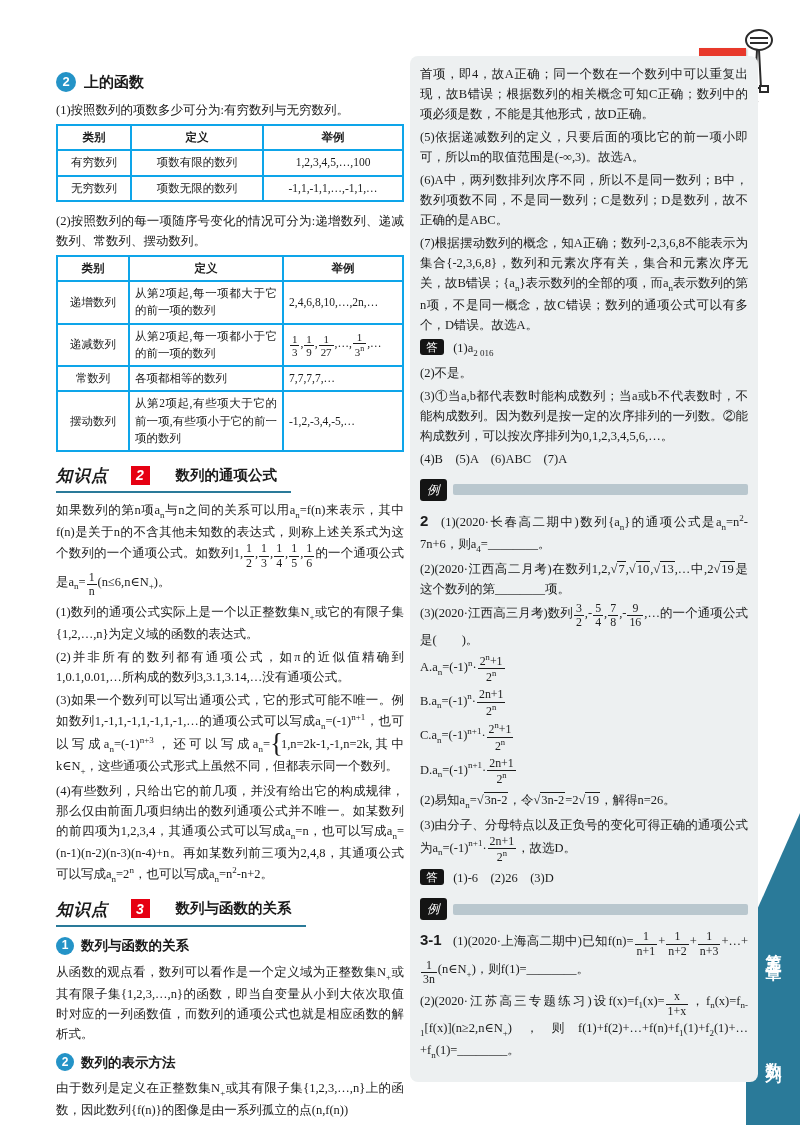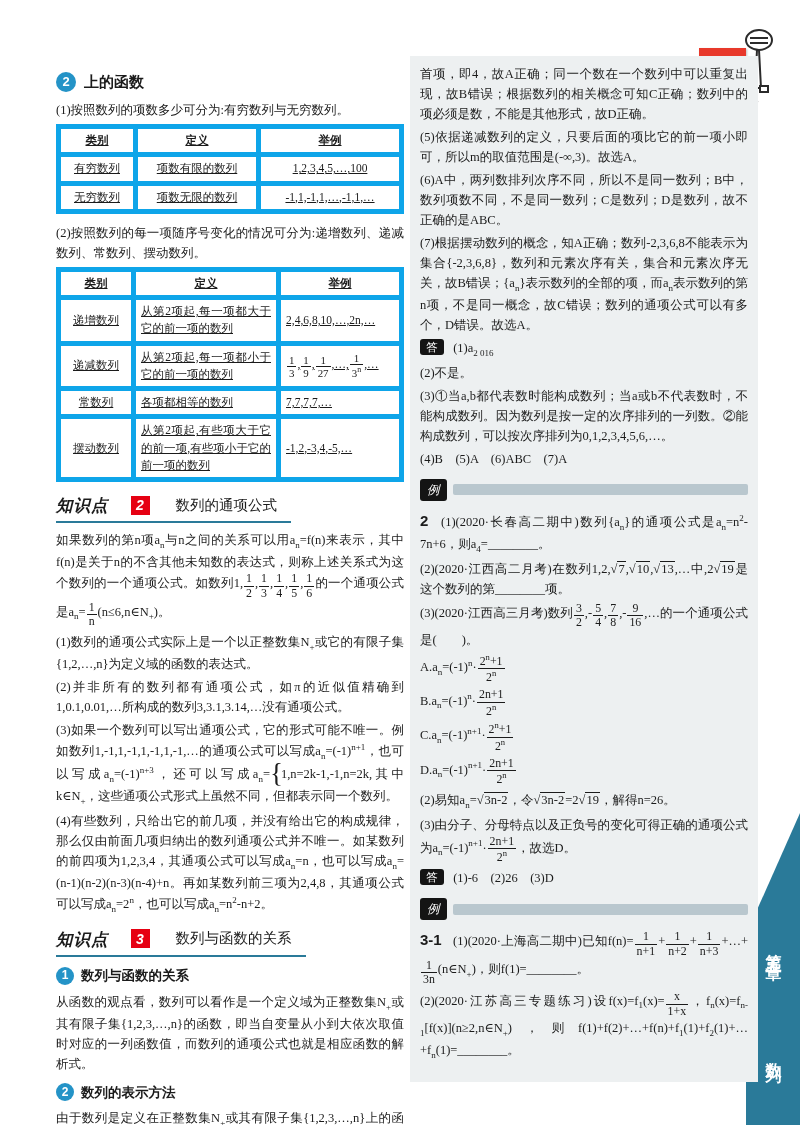--- a/index.html
+++ b/index.html
@@ -1,42 +1,42 @@
 <!DOCTYPE html>
 <html><head>
 <meta charset="utf-8">
 <style>
   html,body{margin:0;padding:0;}
   body{width:800px;height:1125px;position:relative;background:#ffffff;
        font-family:"Liberation Serif","DejaVu Serif",serif;color:#1b1b1b;overflow:hidden;}
 
   
   .leftcol{position:absolute;left:56px;top:70px;width:348px;font-size:12.5px;line-height:1.6;text-align:justify;}
-  .rightcol{position:absolute;left:410px;top:56px;width:348px;height:1026px;background:#edf0f1;border-radius:0;
+  .rightcol{position:absolute;left:410px;top:56px;width:348px;height:1026px;background:#edf0f1;border-radius:8px;
             padding:8px 10px;box-sizing:border-box;font-size:12.5px;line-height:1.6;text-align:justify;overflow:hidden;}
   p.para{margin:0 0 3px 0;}
 
   
   .sec-head{display:flex;align-items:center;gap:8px;font-family:"Liberation Sans","DejaVu Sans",sans-serif;
             font-weight:bold;font-size:15px;margin:0 0 6px 0;}
   .circle-num{width:20px;height:20px;border-radius:50%;background:#2493c7;color:#fff;display:flex;align-items:center;
               justify-content:center;font-size:13px;font-family:"Liberation Sans",sans-serif;font-weight:bold;flex:0 0 auto;}
   .circle-num.small{width:18px;height:18px;font-size:12px;}
   .sub-head{display:flex;align-items:center;gap:7px;font-family:"Liberation Sans",sans-serif;font-weight:bold;
             font-size:13.5px;margin:8px 0 5px 0;}
   .kp-head{display:flex;align-items:center;gap:22px;border-bottom:2px solid #2a7a99;width:fit-content;
            padding:0 14px 3px 0;margin:10px 0 7px 0;font-family:"Liberation Sans",sans-serif;}
   .kp-label{font-weight:bold;font-style:italic;font-size:16.5px;letter-spacing:1px;}
   .kp-num{background:#e60012;color:#fff;width:19px;height:19px;display:flex;align-items:center;justify-content:center;
           font-weight:bold;font-size:14px;font-style:italic;}
-  .kp-title{font-weight:normal;font-size:14.5px;margin-left:4px;}
+  .kp-title{font-weight:bold;font-size:14.5px;margin-left:4px;}
 
   
   table{border-collapse:collapse;margin:4px 0 9px 0;width:100%;font-size:11.5px;line-height:1.5;}
-  th,td{border:5px solid #0ea5e9;padding:3px 5px;text-decoration:underline;}
+  th,td{border:2px solid #0ea5e9;padding:3px 5px;}
   th{text-align:center;font-weight:bold;}
   td.c{text-align:center;}
 
   
   .badge{display:inline-flex;align-items:center;justify-content:center;min-width:24px;height:16px;border-radius:3px;
          color:#fff;font-size:11.5px;font-family:"Liberation Sans",sans-serif;margin-right:6px;vertical-align:1px;}
   .badge.ans{background:#141414;}
   .badge.sol{background:#e60012;}
   .ex-bar{display:flex;align-items:center;gap:6px;margin:10px 0 8px 0;}
   .ex-badge{background:#141414;color:#fff;font-style:italic;padding:1px 7px;border-radius:3px;font-size:12.5px;

